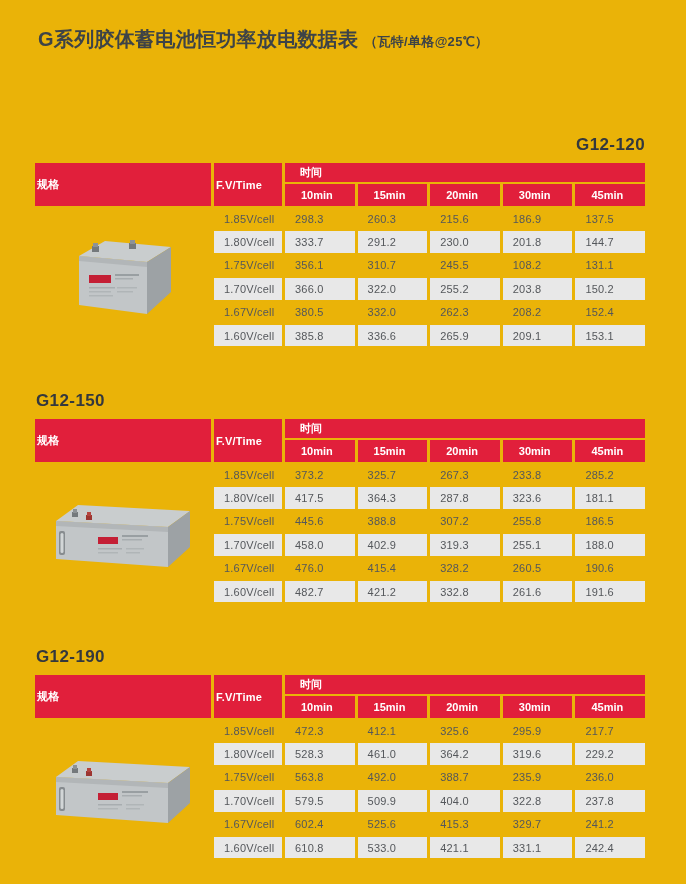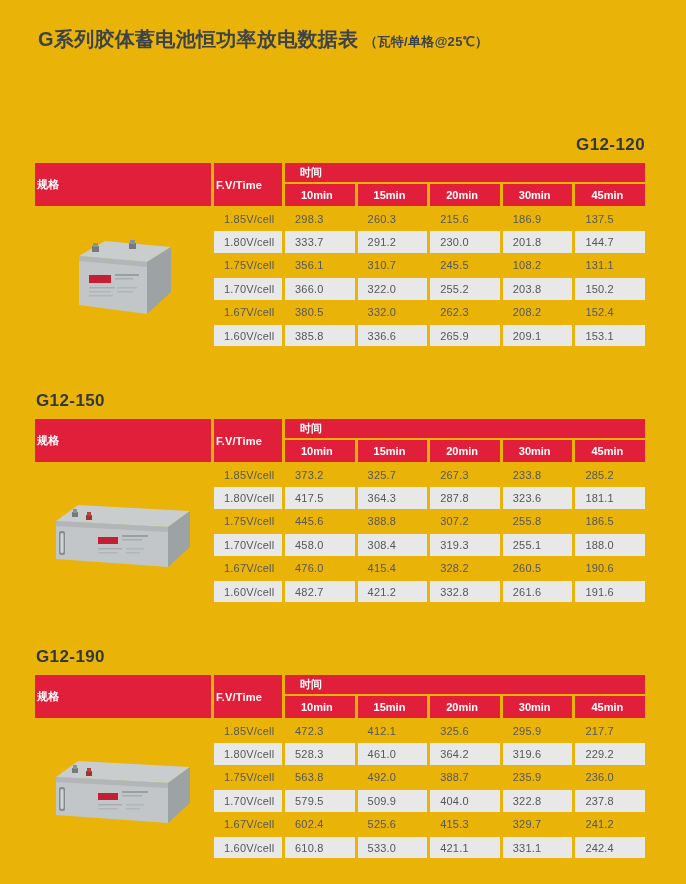--- a/index.html
+++ b/index.html
@@ -225,21 +225,21 @@
                 <div class="cell">445.6</div>
                 <div class="cell">388.8</div>
                 <div class="cell">307.2</div>
                 <div class="cell">255.8</div>
                 <div class="cell">186.5</div>
               </div>
               <div class="row alt">
                 <div class="cell spec-cell"></div>
                 <div class="cell">1.70V/cell</div>
                 <div class="cell">458.0</div>
-                <div class="cell">308.4</div>
+                <div class="cell">402.9</div>
                 <div class="cell">319.3</div>
                 <div class="cell">255.1</div>
                 <div class="cell">188.0</div>
               </div>
               <div class="row">
                 <div class="cell spec-cell"></div>
                 <div class="cell">1.67V/cell</div>
                 <div class="cell">476.0</div>
                 <div class="cell">415.4</div>
                 <div class="cell">328.2</div>

